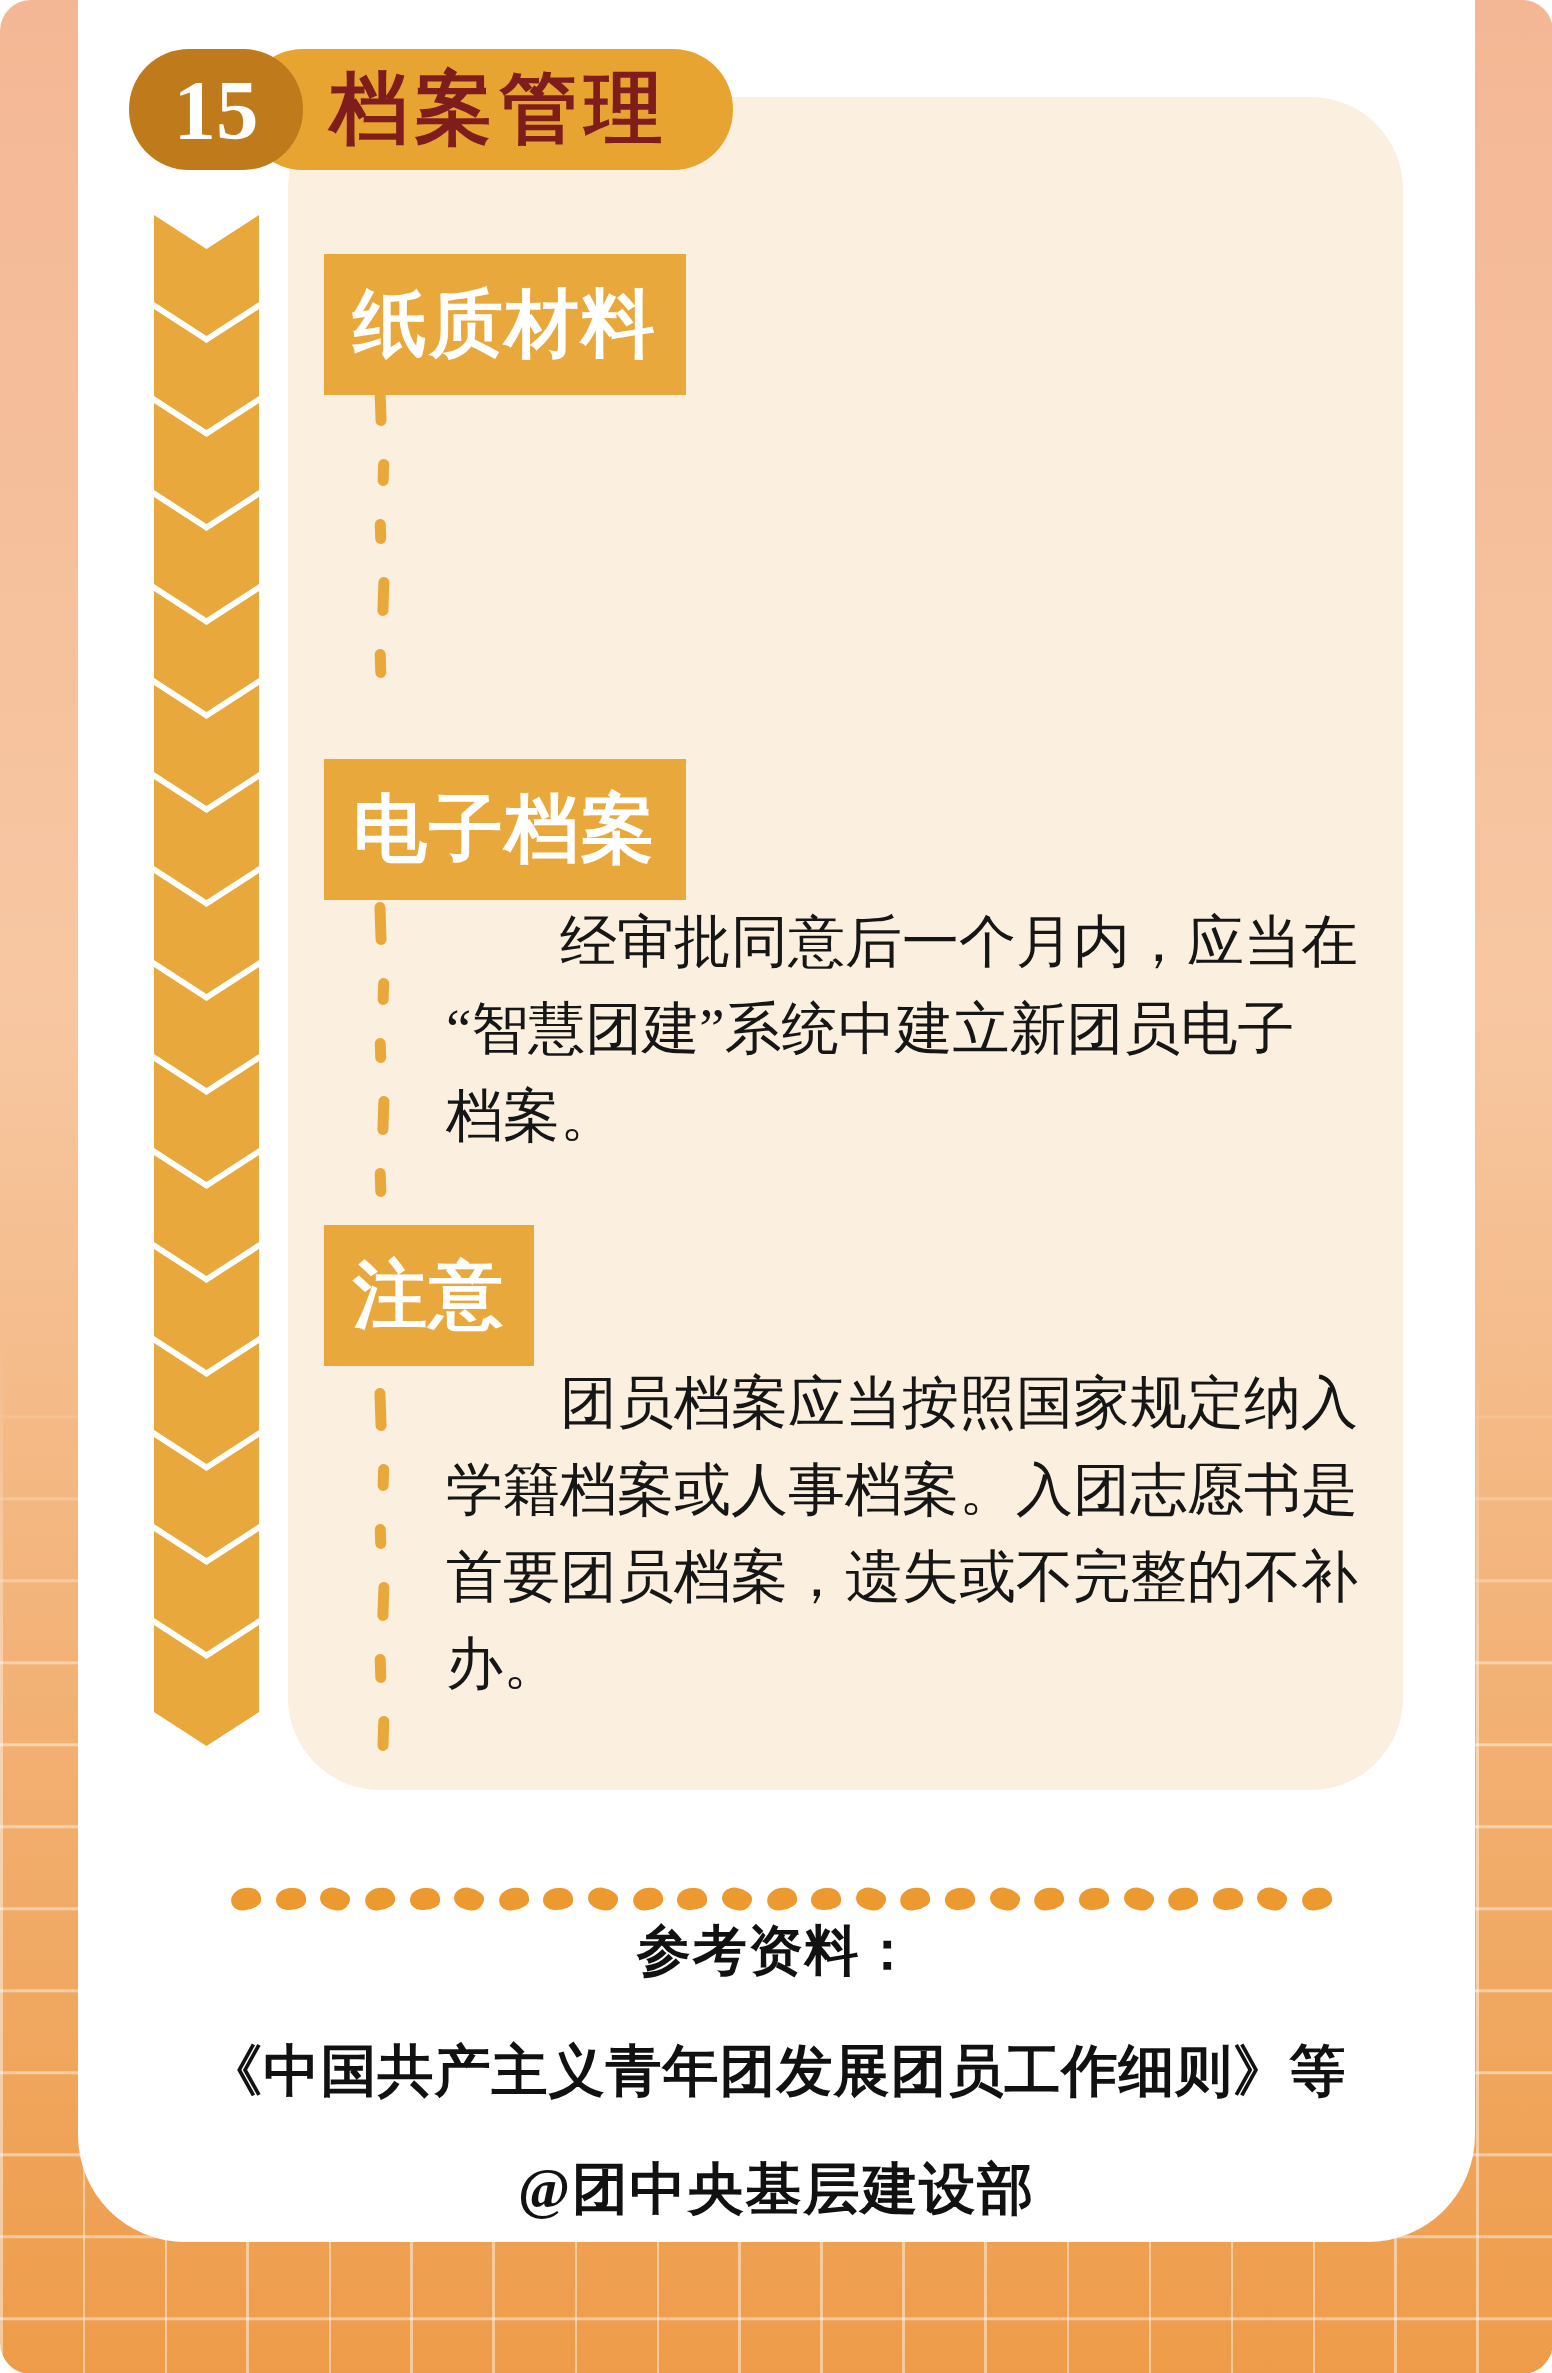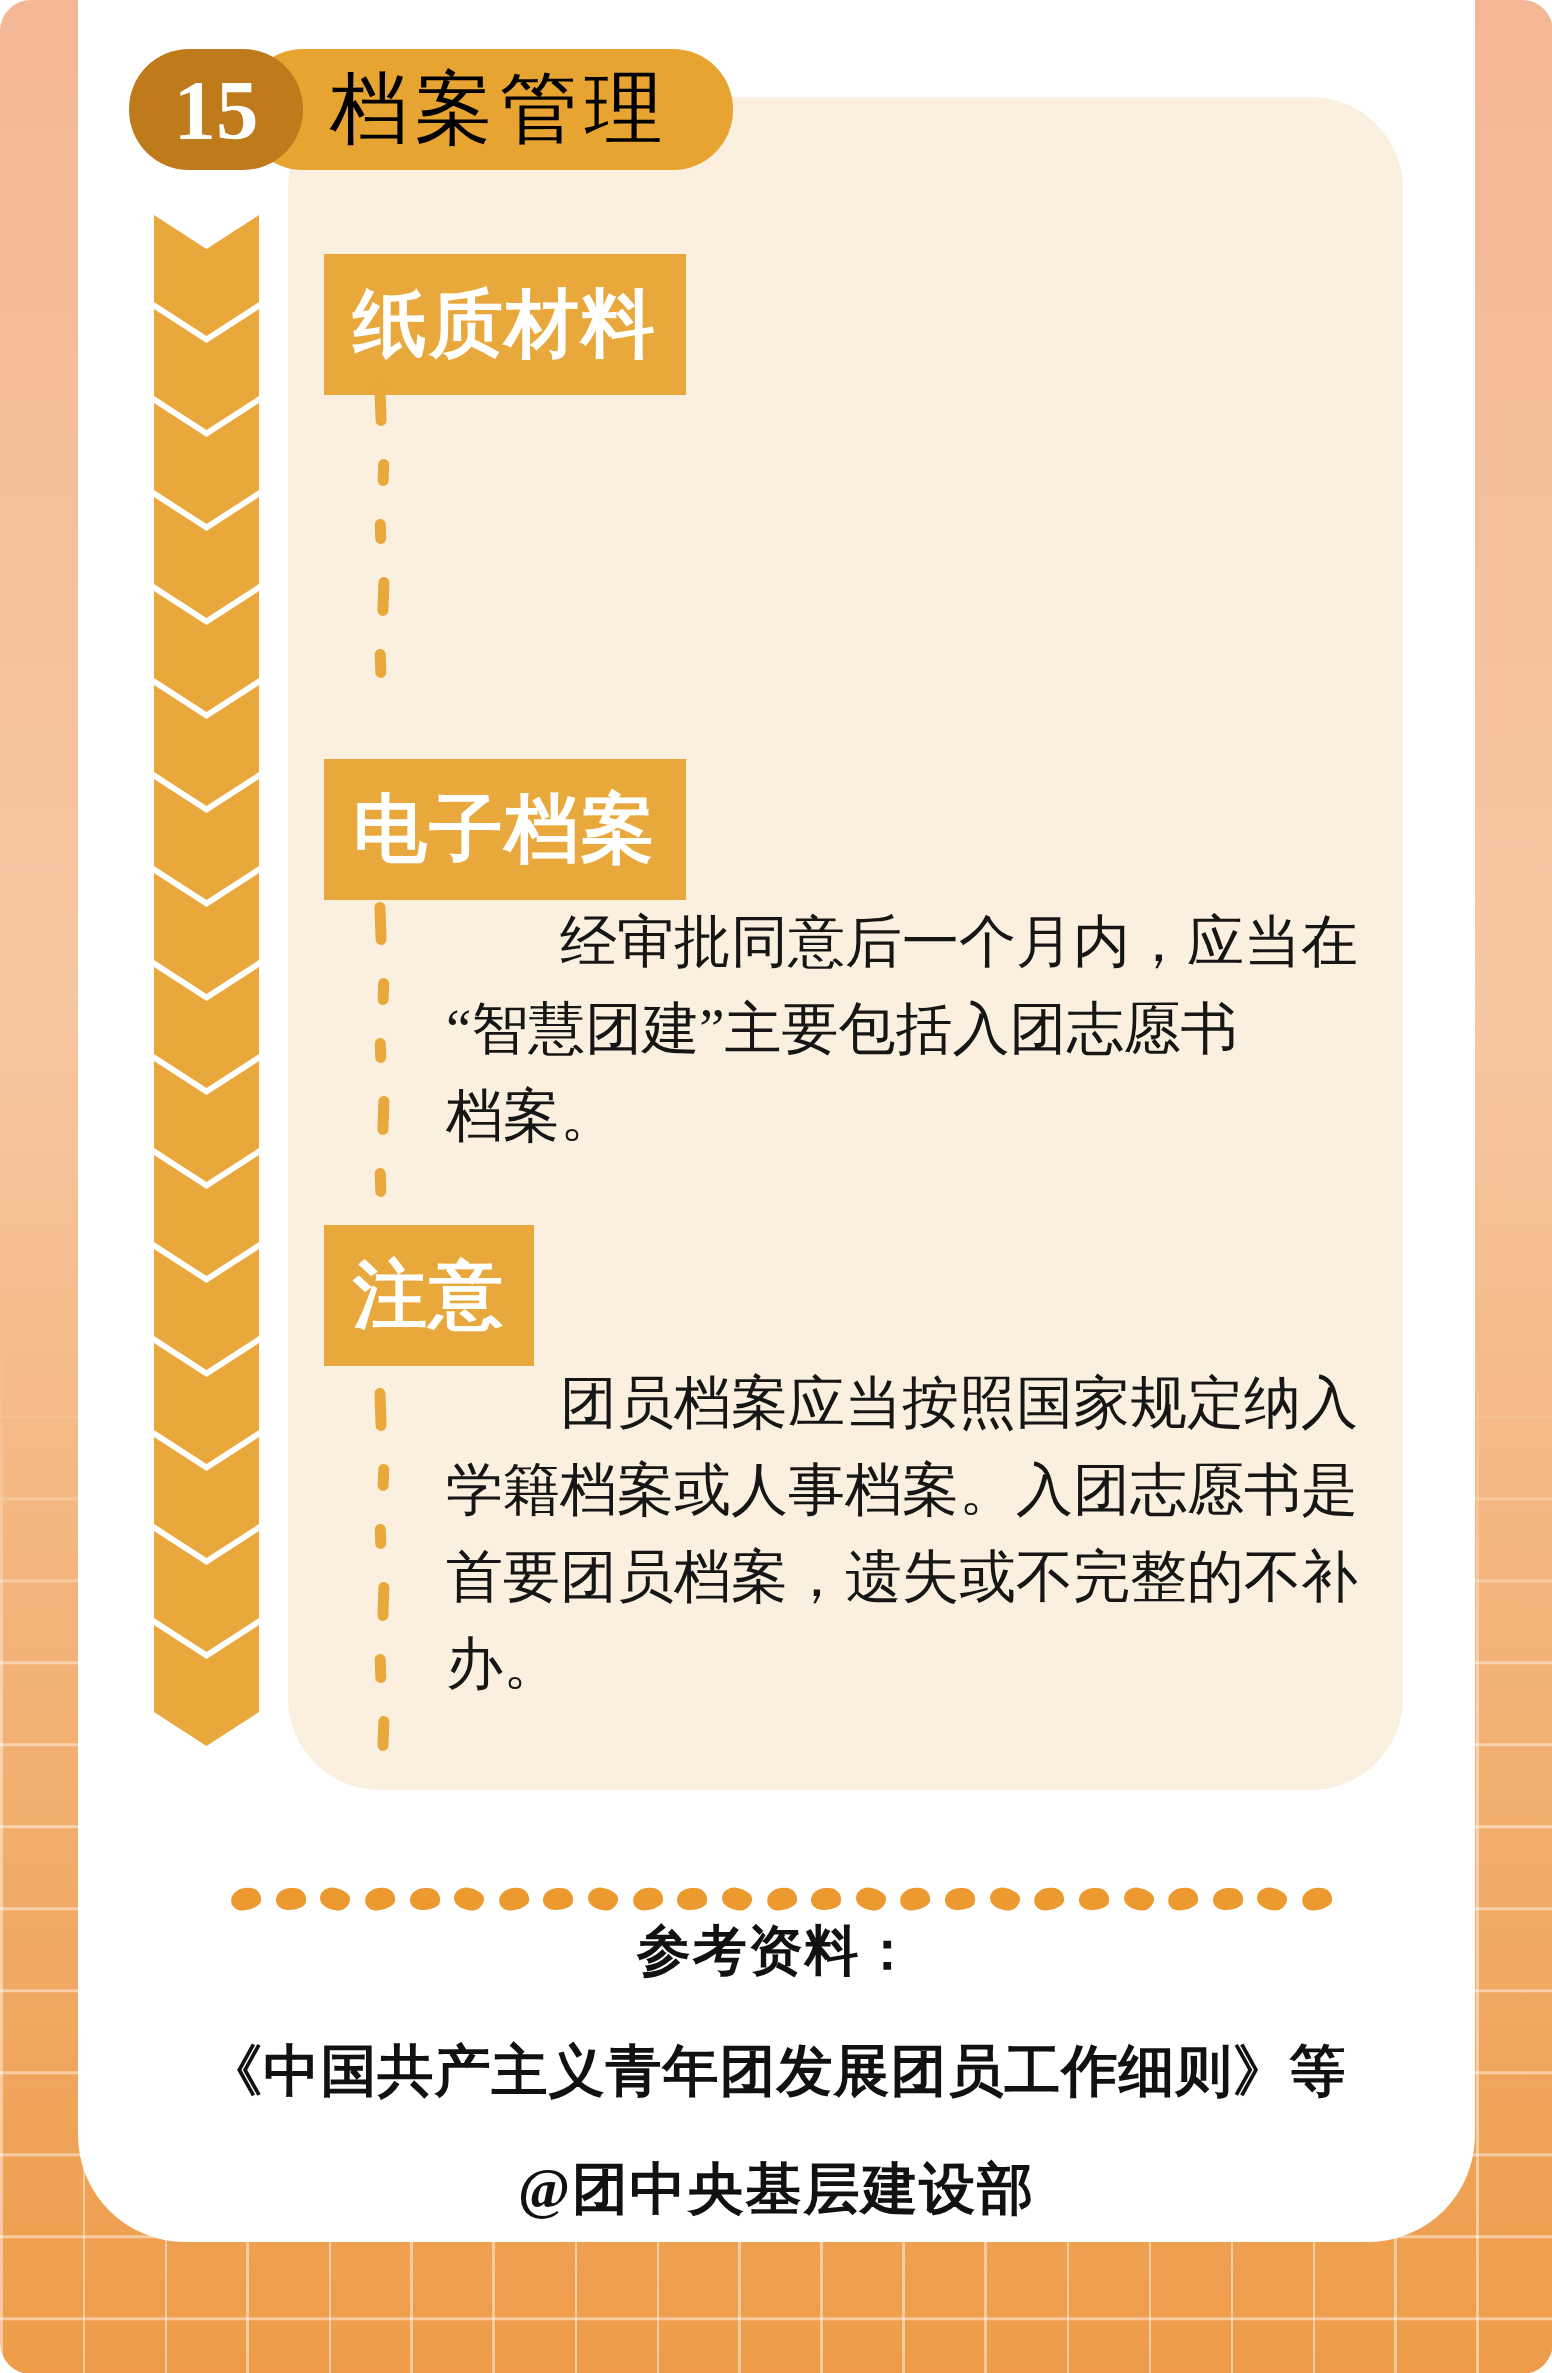--- a/index.html
+++ b/index.html
@@ -55,21 +55,21 @@
     position:absolute;left:129px;top:49px;height:121px;display:flex;align-items:stretch;
   }
   .badge{
     width:174px;border-radius:60px;background:var(--accent-dark);
     display:flex;align-items:center;justify-content:center;
     color:#fff;font-size:85px;font-weight:bold;z-index:2;
   }
   .pill-title{
     margin-left:-60px;padding:0 64px 0 87px;border-radius:60px;
     background:var(--pill);display:flex;align-items:center;
-    color:#000000;font-size:78px;font-weight:normal;letter-spacing:6.8px;z-index:1;
+    color:#7f1d1d;font-size:78px;font-weight:bold;letter-spacing:6.8px;z-index:1;
   }
   
   .sec-label{
     position:absolute;left:324px;height:109px;padding:16px 29px;
     background:var(--accent);color:#fff;
     font-size:74px;font-weight:bold;letter-spacing:1.9px;
     display:flex;align-items:center;
   }
   .sec-label.l1{top:254px;}
   .sec-label.l2{top:759px;}
@@ -159,21 +159,21 @@
 
   <div class="sec-label l2">电子档案</div>
   <div class="dash-col d2">
       <div class="dash" style="height: 43px;"></div>
       <div class="dash" style="height: 27px;"></div>
       <div class="dash" style="height: 25px;"></div>
       <div class="dash" style="height: 39px;"></div>
       <div class="dash" style="height: 29px;"></div>
     </div>
   <div class="para p2">　　经审批同意后一个月内，应当在
-“智慧团建”主要包括入团志愿书
+“智慧团建”系统中建立新团员电子
 档案。</div>
 
   <div class="sec-label l3">注意</div>
   <div class="dash-col d3">
       <div class="dash" style="height: 43px;"></div>
       <div class="dash" style="height: 27px;"></div>
       <div class="dash" style="height: 25px;"></div>
       <div class="dash" style="height: 39px;"></div>
       <div class="dash" style="height: 29px;"></div>
       <div class="dash" style="height: 35px;"></div>

